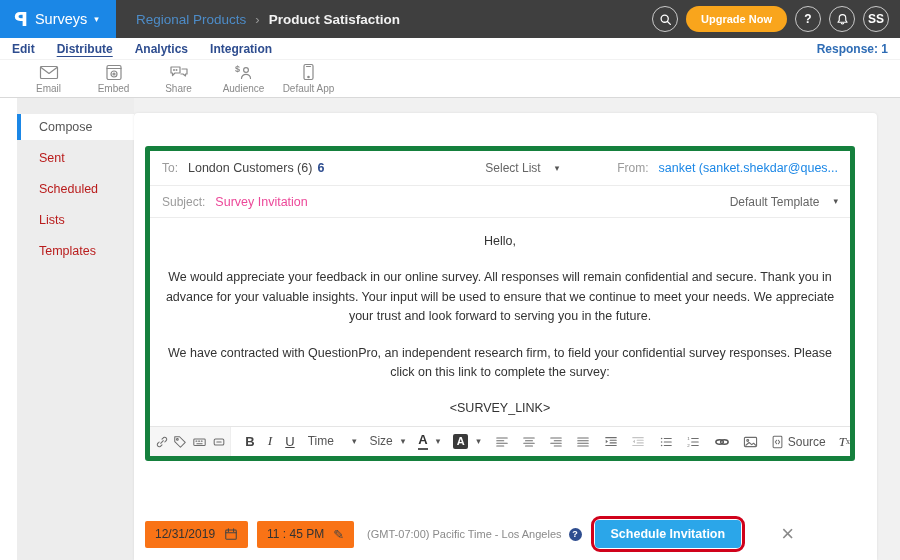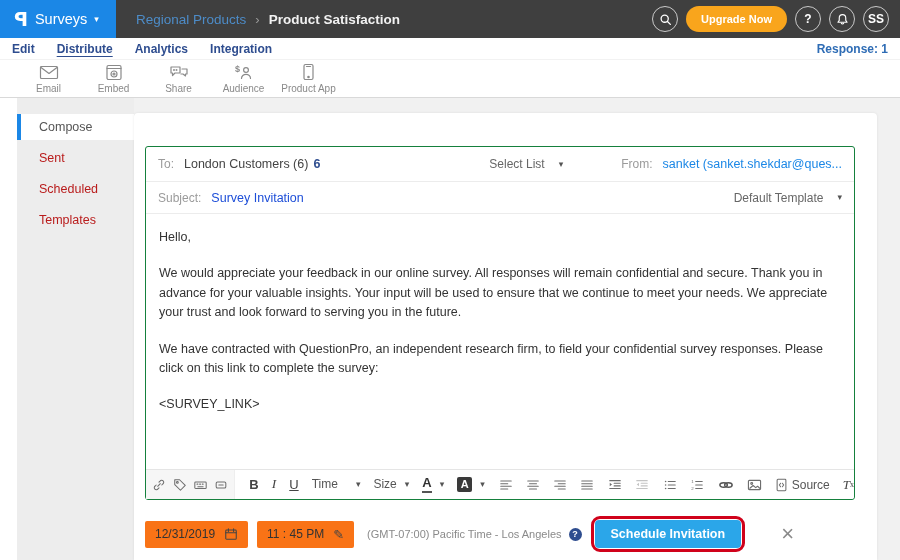--- a/index.html
+++ b/index.html
@@ -40,33 +40,33 @@
 
   
   .main { position:absolute; top:98px; left:0; width:900px; height:462px; background:#fff; }
   .sidebar { position:absolute; left:17px; top:0; width:117px; height:462px; background:#ededed; padding-top:16px; }
   .side-item { height:26px; line-height:26px; font-size:12.5px; color:#b91c1c; padding-left:22px; margin-bottom:5px; cursor:pointer; }
   .side-item.active { background:#fff; color:#555; border-left:4px solid #1b87e6; padding-left:18px; }
   .content-bg { position:absolute; left:134px; top:0; width:766px; height:462px; background:#f1f1f1; }
   .panel { position:absolute; left:0; top:15px; width:743px; height:447px; background:#fff; border-radius:4px 4px 0 0; box-shadow:0 0 3px rgba(0,0,0,.08); }
 
   
-  .editor-box { position:absolute; left:11px; top:33px; width:710px; height:354px; border:1px solid #15803d; border-radius:3px; background:#fff; display:flex; flex-direction:column; }
+  .editor-box { position:absolute; left:11px; top:33px; width:710px; height:315px; border:5px solid #15803d; border-radius:3px; background:#fff; display:flex; flex-direction:column; }
   .field-row { height:35px; border-bottom:1px solid #ececec; display:flex; align-items:center; padding:0 12px; flex-shrink:0; }
   .field-label { color:#9b9b9b; font-size:12px; margin-right:10px; }
   .to-value { color:#444; font-size:12.5px; }
   .to-count { color:#2e4d8f; font-weight:bold; font-size:12.5px; margin-left:5px; }
   .spacer { flex:1; }
   .select-list { display:flex; align-items:center; gap:14px; color:#666; font-size:12px; cursor:pointer; margin-right:58px; }
   .from-value { color:#1b87e6; font-size:12.5px; cursor:pointer; white-space:nowrap; }
-  .subject-value { color:#1d4ed8; font-size:12.5px; }
+  .subject-value { color:#ec4899; font-size:12.5px; }
   .template-sel { display:flex; align-items:center; gap:14px; color:#666; font-size:12px; cursor:pointer; }
   .caret.gray { color:#555; }
   .body-area { flex:1; padding:14px 13px; font-size:12.5px; color:#333; line-height:1.55; overflow:hidden; }
-  .body-area p { margin-bottom:17px; }
+  .body-area p { margin-bottom:17px;text-align:center; }
 
   
   .fmt-bar { height:30px; border-top:1px solid #e5e5e5; display:flex; align-items:center; flex-shrink:0; background:#fff; border-radius:0 0 3px 3px; }
   .fmt-left { width:128px; height:100%; background:#f6f6f6; display:flex; align-items:center; justify-content:space-evenly; border-right:1px solid #eee; }
   .fmt-group { display:flex; align-items:center; gap:13px; margin-left:14px; }
   .fmt-btn { cursor:pointer; display:flex; align-items:center; color:#555; }
   .fic { stroke:#6e6e6e; fill:none; stroke-width:1.2; stroke-linecap:round; stroke-linejoin:round; }
   .fic.disabled { stroke:#c4c4c4; }
   .fmt-b { font-weight:bold; font-size:13px; color:#444; }
   .fmt-i { font-style:italic; font-family:"Liberation Serif",serif; font-size:13.5px; color:#444; }
@@ -164,41 +164,42 @@
           <path class="ic" d="M7.5 14.5c0-2.5 2-4.2 4.5-4.2s4.5 1.7 4.5 4.2"></path>
         </svg>
       <span class="lbl">Audience</span>
     </div>
     <div class="channel">
       <svg width="13" height="18" viewBox="0 0 13 18">
           <rect class="ic" x="2" y="1.5" width="9" height="15" rx="1.5"></rect>
           <path class="ic" d="M4.5 3.5h4"></path>
           <circle class="ic" cx="6.5" cy="14" r=".7"></circle>
         </svg>
-      <span class="lbl">Product App</span>
+      <span class="lbl">Default App</span>
     </div>
   </div>
   <div class="url-box">
     <span class="url-text">https://qa.questionpro.com/t/AOhoVZfqml</span>
     <span class="url-edit">✎</span>
   </div>
   <button class="preview-btn">
     <svg width="14" height="11" viewBox="0 0 16 12">
         <path d="M1 6s2.6-4.5 7-4.5S15 6 15 6s-2.6 4.5-7 4.5S1 6 1 6z" fill="none" stroke="#fff" stroke-width="1.3"></path>
         <circle cx="8" cy="6" r="2" fill="#fff"></circle>
       </svg>
     <span>Preview</span>
   </button>
 </div>
 
 <div class="main">
   <div class="sidebar">
     <div class="side-item active">Compose</div>
     <div class="side-item">Sent</div>
     <div class="side-item">Scheduled</div>
+    <div class="side-item">Lists</div>
     <div class="side-item">Templates</div>
   </div>
 
   <div class="content-bg">
     <div class="panel">
 
       <div class="editor-box">
         <div class="field-row">
           <span class="field-label">To:</span>
           <span class="to-value">London Customers (6)</span>

